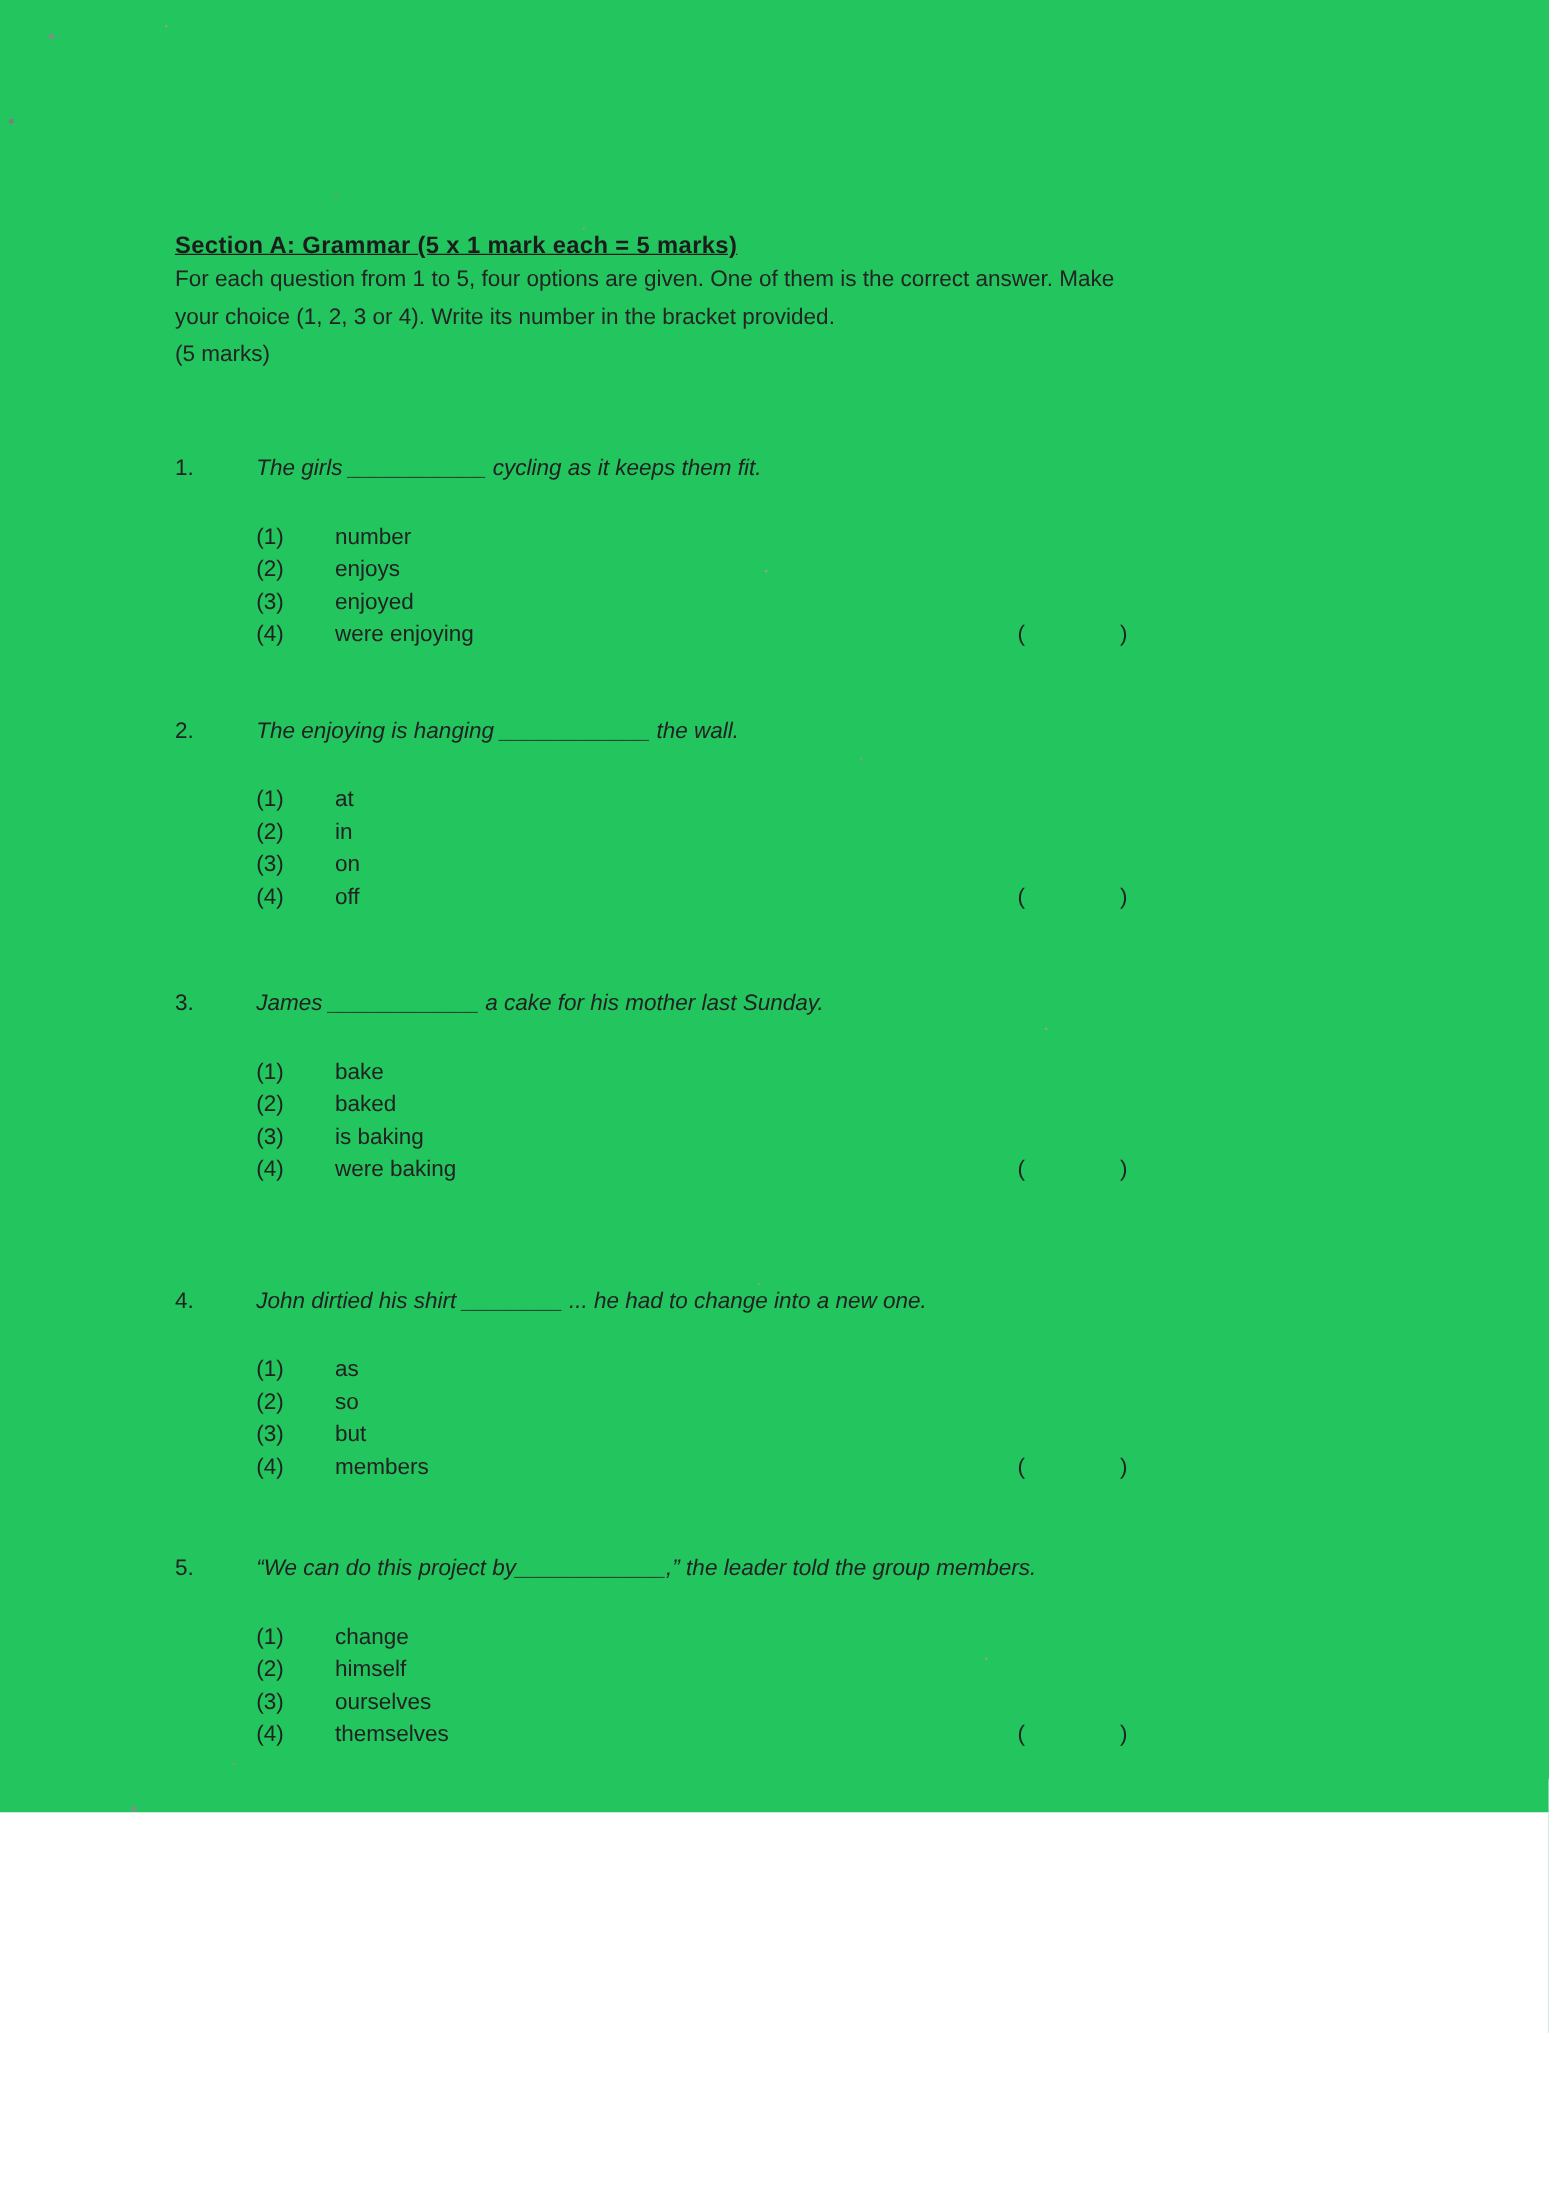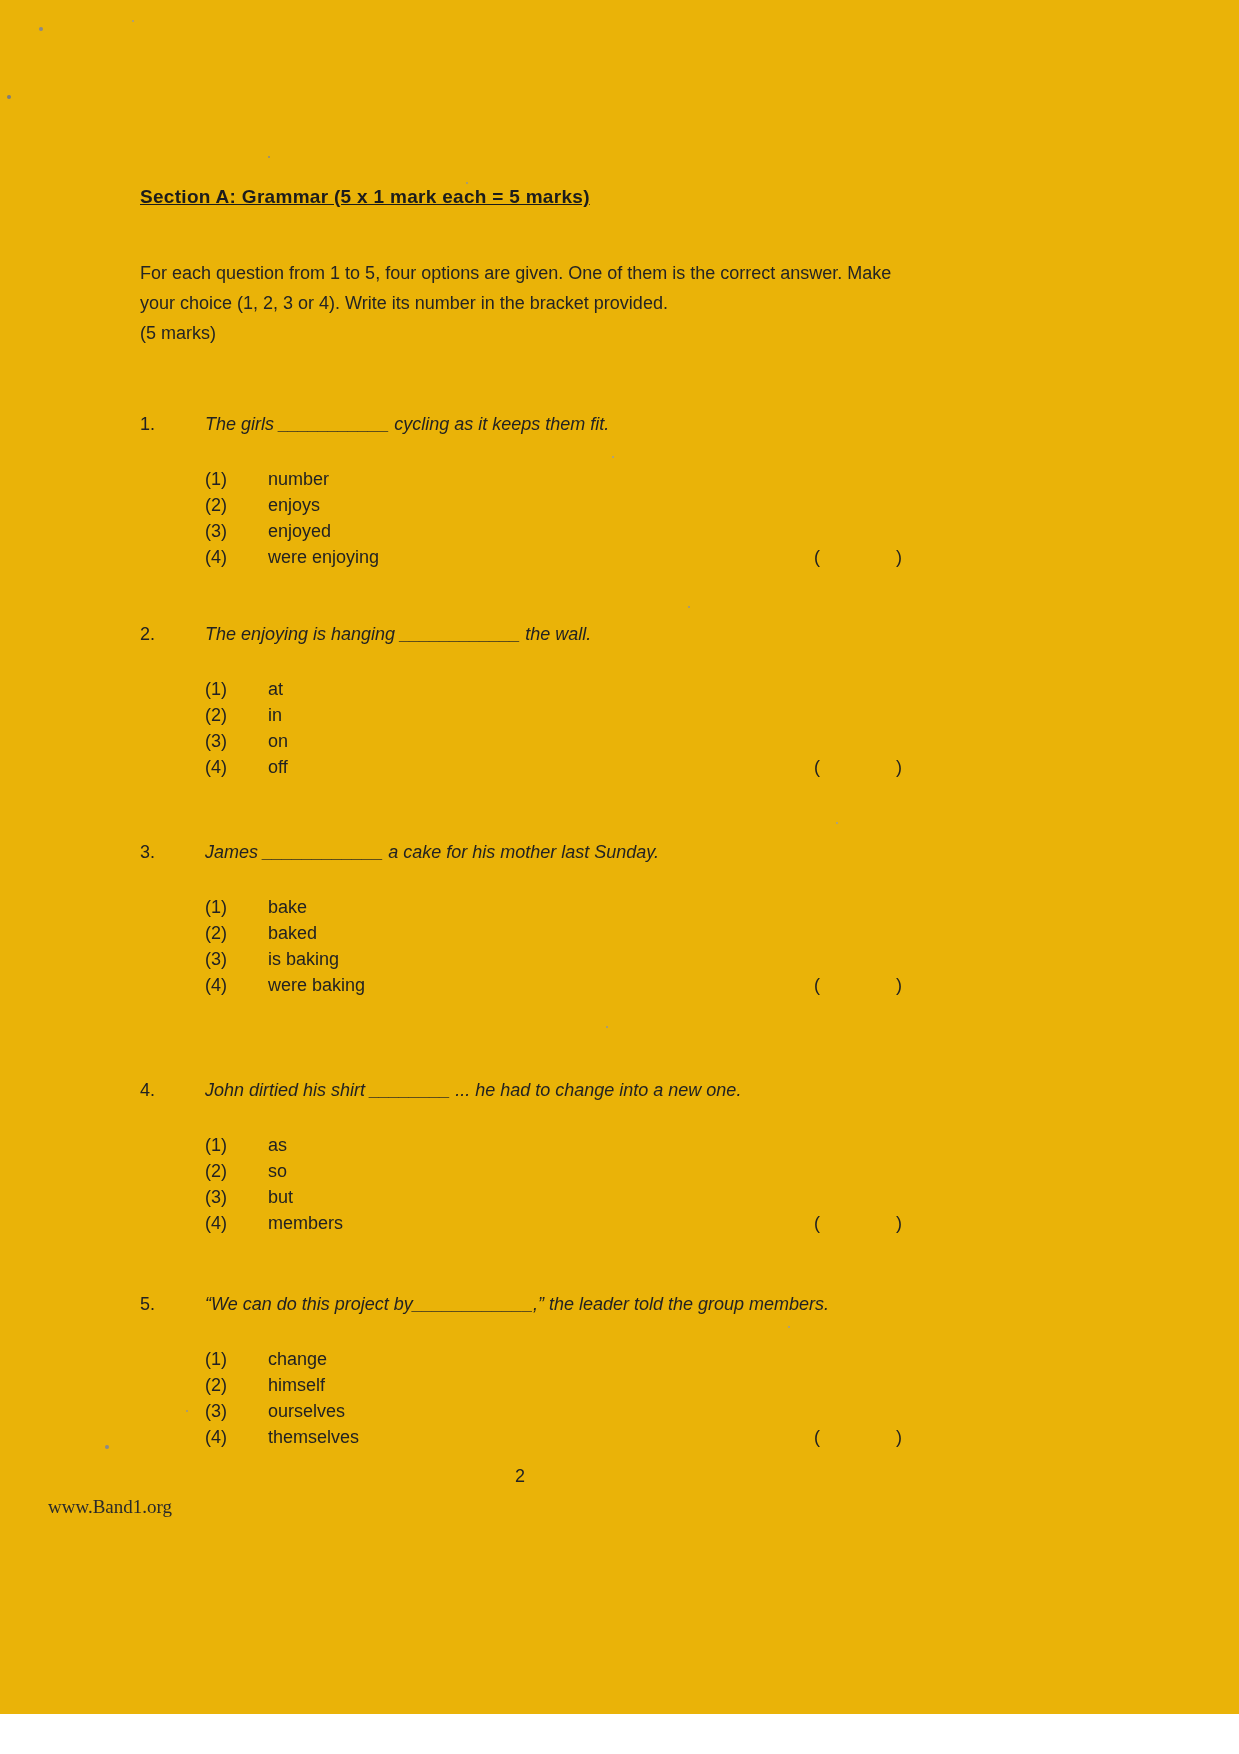--- a/index.html
+++ b/index.html
@@ -1,40 +1,39 @@
 <!DOCTYPE html>
 <html><head>
 <meta charset="utf-8">
 <style>
   * { margin:0; padding:0; box-sizing:border-box; }
   html, body { background:#ffffff; }
   .page {
     position:relative;
     width:1239px;
-    height:1714px;
-    background:#eab308;
+    height:1450px;
+    background:#22c55e;
     font-family:"Liberation Sans", sans-serif;
     color:#222222;
     overflow:hidden;
   }
   .content {
     position:absolute;
     left:140px;
     top:186px;
     width:762px;
   }
   .section-title {
     font-size:19px;
     font-weight:bold;
     text-decoration:underline;
     letter-spacing:0.3px;
     color:#1c1c1c;
   }
   .instructions {
-    margin-top:50px;
     font-size:18px;
     line-height:30px;
     color:#242424;
   }
   .marks-note {
     font-size:18px;
     line-height:30px;
     color:#242424;
   }
   .question { font-size:18px; }

